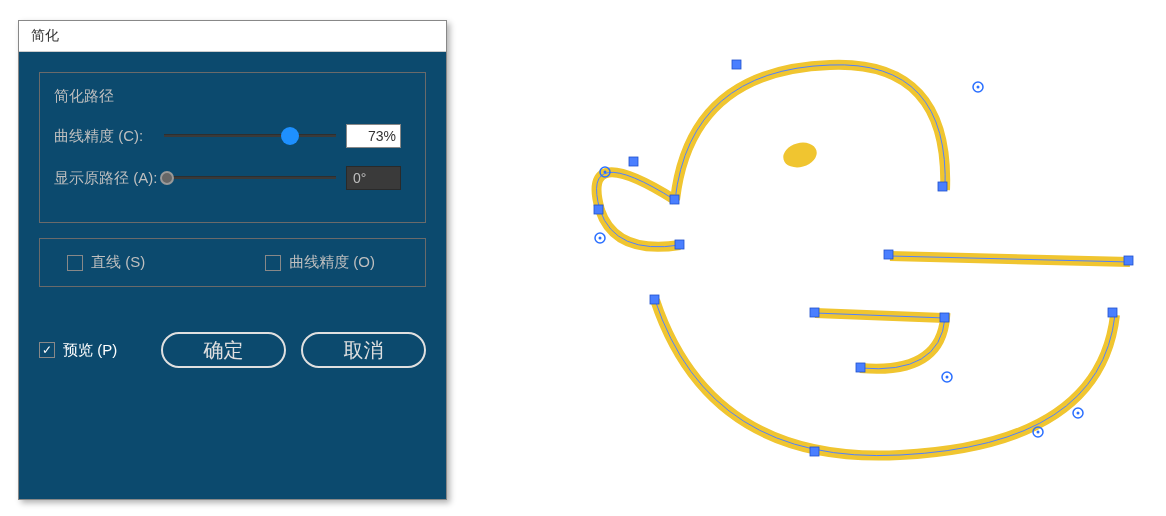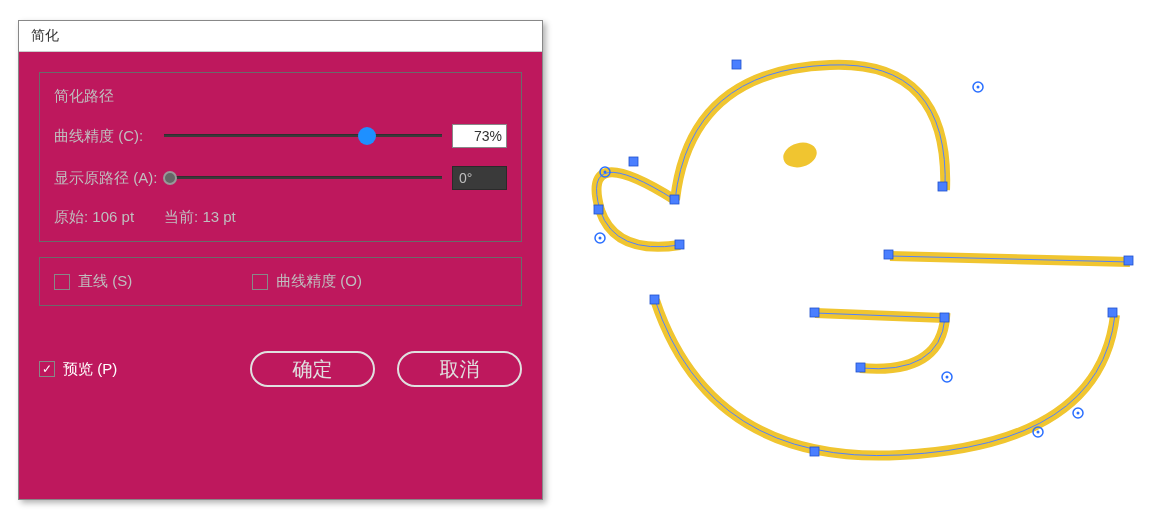--- a/index.html
+++ b/index.html
@@ -13,43 +13,43 @@
       height: 516px;
       font-family: "Microsoft YaHei", "SimHei", sans-serif;
       background: #ffffff;
       position: relative;
     }
     
     .dialog {
       position: absolute;
       left: 18px;
       top: 20px;
-      width: 525px;
+      width: 429px;
       height: 480px;
-      background: #be185d;
+      background: #0c4a6e;
       box-shadow: 3px 3px 6px rgba(0,0,0,0.3);
       border: 1px solid #888;
     }
     
     .dialog-title {
       background: #ffffff;
       color: #333;
       padding: 6px 12px;
       font-size: 14px;
       border-bottom: 1px solid #ccc;
     }
     
     .dialog-body {
       padding: 20px;
     }
     
     .section {
       border: 1px solid #6a6a6a;
       margin-bottom: 15px;
-      padding: 14px 14px 14px 14px;
+      padding: 14px 24px 14px 14px;
       position: relative;
     }
     
     .section-title {
       color: #bfbfbf;
       font-size: 15px;
       margin-bottom: 18px;
       display: block;
     }
     
@@ -135,20 +135,21 @@
       font-size: 15px;
       gap: 30px;
     }
     
     .checkbox-row {
       display: flex;
       align-items: center;
       gap: 120px;
       color: #bfbfbf;
       font-size: 15px;
+      margin-left: 13px;
     }
     
     .checkbox-item {
       display: flex;
       align-items: center;
       gap: 8px;
     }
     
     .checkbox {
       width: 16px;
@@ -163,21 +164,21 @@
     }
     
     .checkbox.checked::after {
       content: '✓';
     }
     
     .dialog-footer {
       display: flex;
       align-items: center;
       padding: 10px 20px 15px 20px;
-      gap: 22px;
+      gap: 15px;
     }
     
     .footer-left {
       display: flex;
       align-items: center;
       gap: 8px;
       color: #ffffff;
       font-size: 15px;
       margin-right: auto;
     }
@@ -268,30 +269,20 @@
       </div>
 
       <div class="row">
         <span class="row-label">显示原路径 (A):</span>
         <div class="slider-track">
           <div class="slider-thumb-gray" style="left:2%"></div>
         </div>
         <div class="value-display">0°</div>
       </div>
 
-      <div class="stats-row">
-        <span>
-          <span>原始:</span>
-          <span>106 pt</span>
-        </span>
-        <span>
-          <span>当前:</span>
-          <span>13 pt</span>
-        </span>
-      </div>
     </div>
 
     <div class="section">
 
       <div class="checkbox-row">
         <div class="checkbox-item">
           <div class="checkbox"></div>
           <span>直线 (S)</span>
         </div>
         <div class="checkbox-item">

